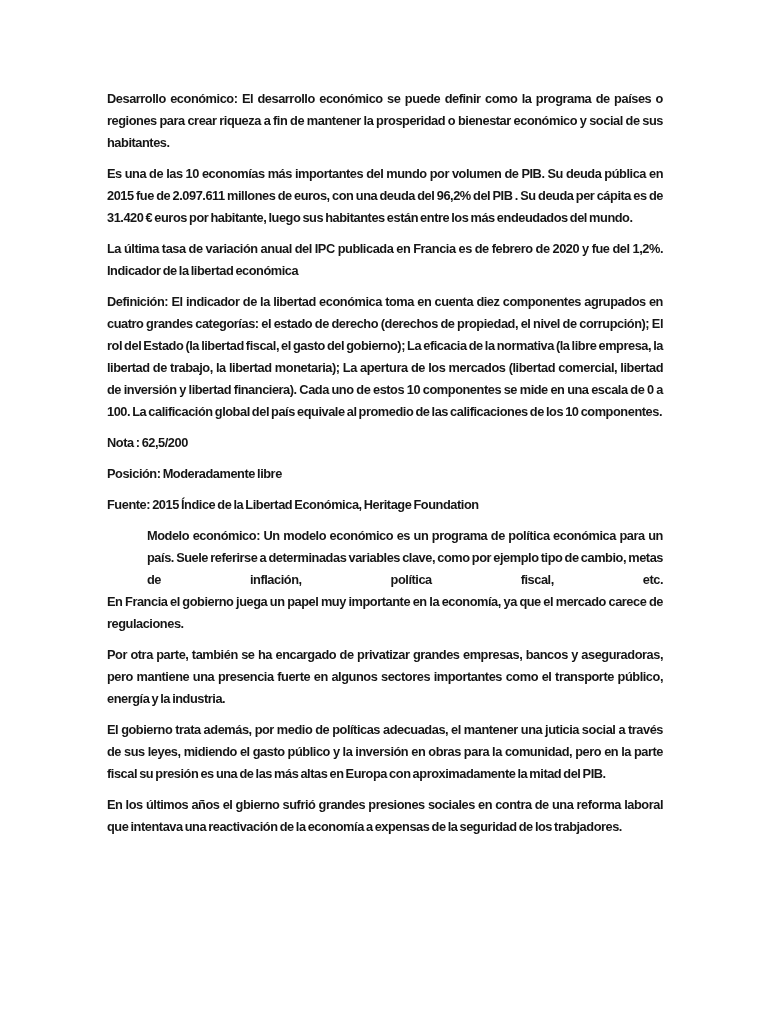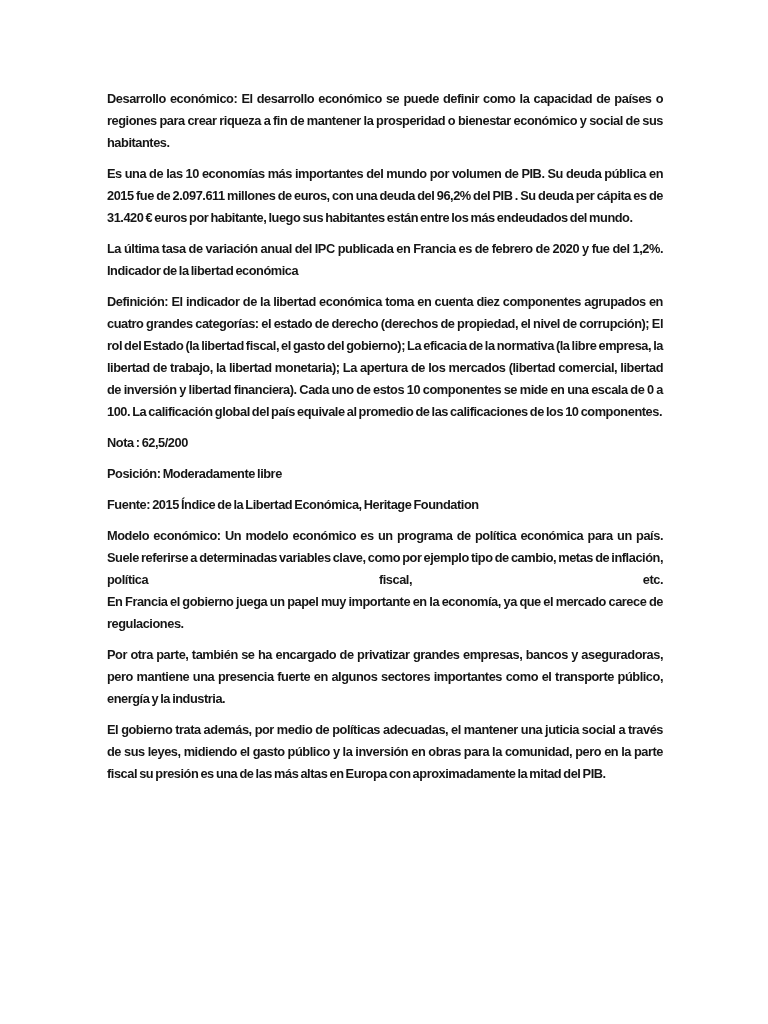--- a/index.html
+++ b/index.html
@@ -28,36 +28,38 @@
     line-height: 22px;
     letter-spacing: -0.45px;
     word-spacing: -1px;
     text-align: justify;
     margin: 0 0 9px 0;
   }
   
   .para.justify-last {
     text-align-last: justify;
     margin-bottom: 0;
+    margin-left: 40px;
   }
   
   .para.attached {
     margin-top: 0;
   }
 </style>
 </head>
 <body style="background: rgb(255, 255, 255);">
 
 <div class="page">
   <div class="content" id="content" style="color: rgb(22, 22, 22);">
-      <p class="para">Desarrollo económico: El desarrollo económico se puede definir como la capacidad de países o regiones para crear riqueza a fin de mantener la prosperidad o bienestar económico y social de sus habitantes.</p>
+      <p class="para">Desarrollo económico: El desarrollo económico se puede definir como la programa de países o regiones para crear riqueza a fin de mantener la prosperidad o bienestar económico y social de sus habitantes.</p>
       <p class="para">Es una de las 10 economías más importantes del mundo por volumen de PIB. Su deuda pública en 2015 fue de 2.097.611 millones de euros, con una deuda del 96,2% del PIB . Su deuda per cápita es de 31.420 € euros por habitante, luego sus habitantes están entre los más endeudados del mundo.</p>
       <p class="para">La última tasa de variación anual del IPC publicada en Francia es de febrero de 2020 y fue del 1,2%. Indicador de la libertad económica</p>
       <p class="para">Definición: El indicador de la libertad económica toma en cuenta diez componentes agrupados en cuatro grandes categorías: el estado de derecho (derechos de propiedad, el nivel de corrupción); El rol del Estado (la libertad fiscal, el gasto del gobierno); La eficacia de la normativa (la libre empresa, la libertad de trabajo, la libertad monetaria); La apertura de los mercados (libertad comercial, libertad de inversión y libertad financiera). Cada uno de estos 10 componentes se mide en una escala de 0 a 100. La calificación global del país equivale al promedio de las calificaciones de los 10 componentes.</p>
       <p class="para">Nota : 62,5/200</p>
       <p class="para">Posición: Moderadamente libre</p>
       <p class="para">Fuente: 2015 Índice de la Libertad Económica, Heritage Foundation</p>
       <p class="para justify-last">Modelo económico: Un modelo económico es un programa de política económica para un país. Suele referirse a determinadas variables clave, como por ejemplo tipo de cambio, metas de inflación, política fiscal, etc.</p>
       <p class="para attached">En Francia el gobierno juega un papel muy importante en la economía, ya que el mercado carece de regulaciones.</p>
       <p class="para">Por otra parte,  también se ha encargado de privatizar grandes empresas, bancos y aseguradoras, pero mantiene una presencia fuerte en algunos sectores importantes como el transporte público, energía y la industria.</p>
       <p class="para">El gobierno trata además,  por medio de políticas adecuadas, el  mantener una juticia social a través de sus leyes, midiendo el gasto público y la inversión en obras para la comunidad, pero en la parte fiscal su presión es una de las más altas en Europa con aproximadamente la mitad del PIB.</p>
+      <p class="para">En los últimos años el gbierno sufrió grandes presiones sociales en contra de una reforma laboral que intentava una reactivación de la economía a expensas de la seguridad de los trabjadores.</p>
     </div>
 </div>
 
 </body></html>

